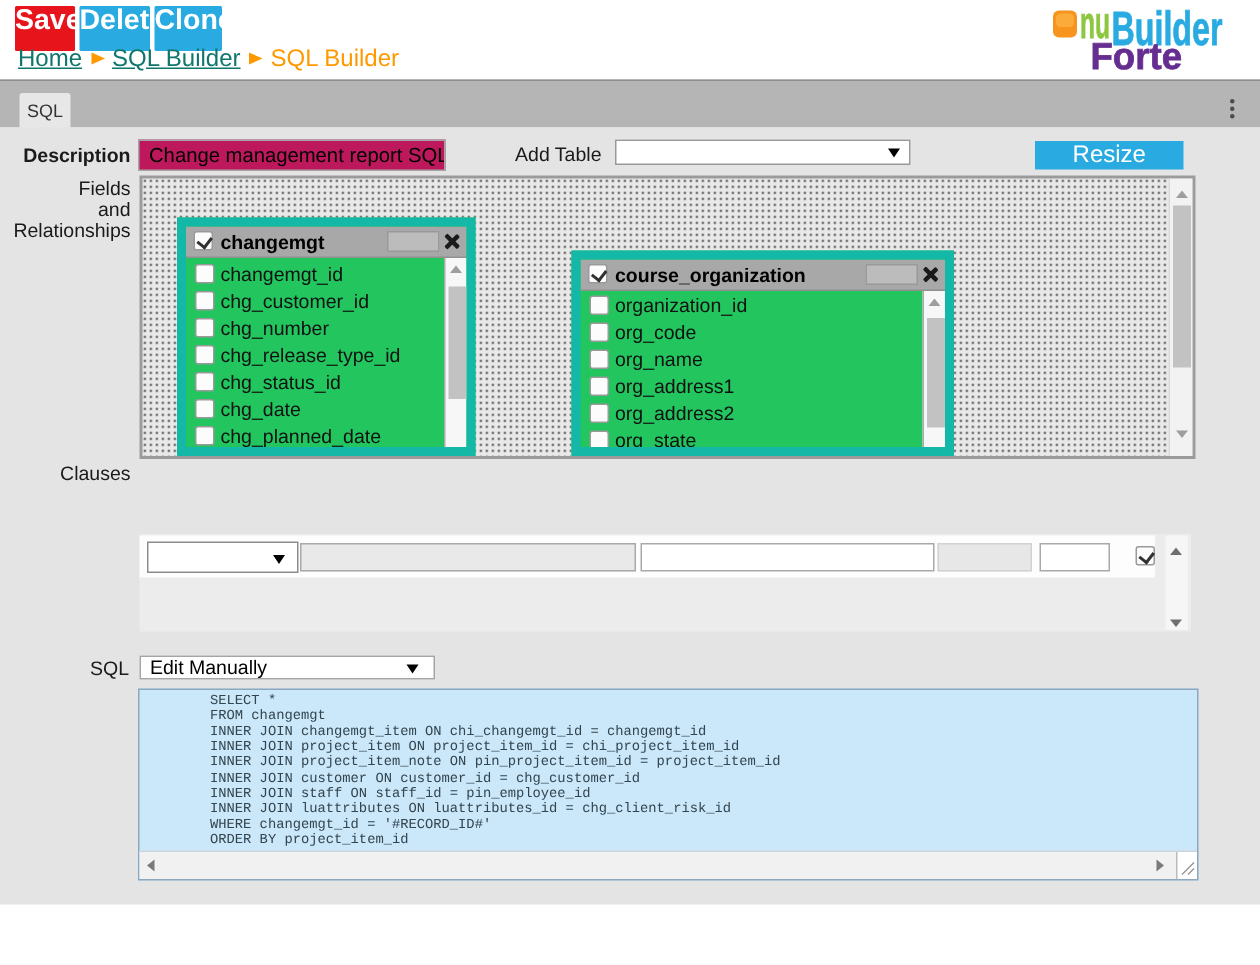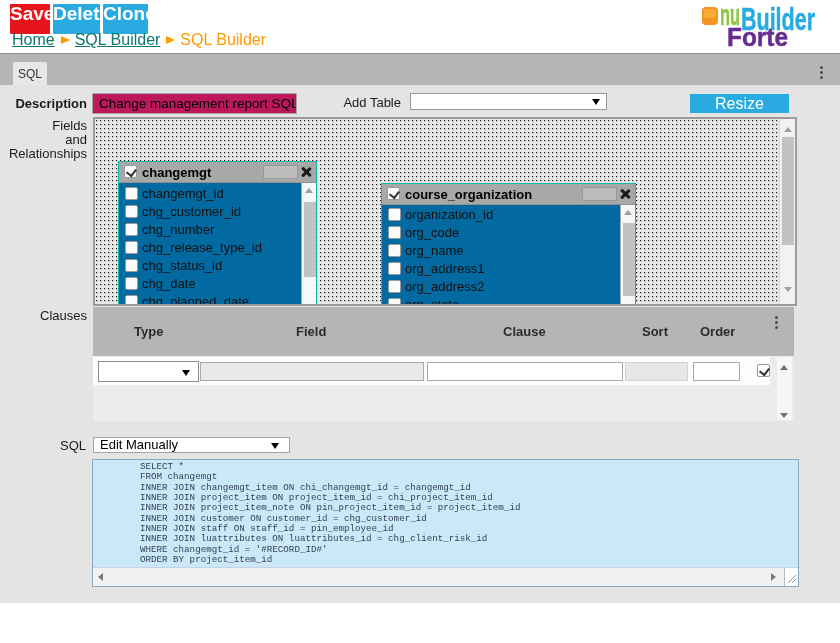--- a/index.html
+++ b/index.html
@@ -45,21 +45,21 @@
 
 
 #canvas { position:absolute; left:93px; top:32px; width:704px; height:189px;
   border:2px solid #9b9b9b; background-color:#e9e9e9; overflow:hidden; }
 #canvasSB .arrU { border-bottom-color:#9e9e9e; } #canvasSB .arrD { border-top-color:#9e9e9e; }
 .tboxSB .arrU { border-bottom-color:#9e9e9e; }
 #canvasSB { position:absolute; right:0; top:0; width:16px; height:185px;
   background:#f2f2f2; border-left:1px solid #d9d9d9; }
 .sbThumbV { position:absolute; left:2px; width:12px; background:#c2c2c2; }
 
-.tbox { position:absolute; overflow:hidden; border:1px solid #14b8a6; background:#0369a1;margin-top:16px; }
+.tbox { position:absolute; overflow:hidden; border:6px solid #14b8a6; background:#22c55e; }
 .tbox .hd { height:21px; background:#a8a8a8; border-bottom:1px solid #909090; position:relative; }
 .tbox .hd .name { position:absolute; left:23px; top:3px; font-size:13px; font-weight:bold; color:#000; }
 .tbox .hd input.mini { position:absolute; width:35px; height:14px; top:3px;
   background:#bcbcbc; border:1px solid #999; }
 .tbox .hd .x { position:absolute; top:5px; width:10px; height:10px; }
 .tbox .hd .x:before, .tbox .hd .x:after { content:""; position:absolute; left:4px; top:-1px;
   width:2.6px; height:12px; background:#1a1a1a; border-radius:1px; }
 .tbox .hd .x:before { transform:rotate(45deg); }
 .tbox .hd .x:after { transform:rotate(-45deg); }
 .cb { position:absolute; width:13px; height:13px; background:#fcfcfc;
@@ -249,32 +249,20 @@
           </div>
         <div class="tboxSB">
           <div class="arrU abs" style="left:3px; top:5px;"></div>
           <div class="sbThumbV" style="top:18px; height:73px; left:1.5px;"></div>
         </div>
       </div>
     </div>
 
     <div class="lbl" style="left:0; top:223px; width:87px;">Clauses</div>
     <div id="clauses">
-      <div id="clHead">
-        <div class="c" style="left:41px;">Type</div>
-        <div class="c" style="left:203px;">Field</div>
-        <div class="c" style="left:410px;">Clause</div>
-        <div class="c" style="left:549px;">Sort</div>
-        <div class="c" style="left:607px;">Order</div>
-        <div class="vdots abs" style="left:682px; top:9px;">
-            <span></span>
-            <span></span>
-            <span></span>
-          </div>
-      </div>
       <div id="clBody">
         <div id="clRow">
           <div id="clSel">
               <div class="selArr" style="right:8px; top:8px;"></div>
             </div>
           <div id="clField"></div>
           <div id="clClause"></div>
           <div style="position:absolute; left:532px; top:5px; width:63px; height:19px; background:#e7e7e7; border:1px solid #d2d2d2;"></div>
           <div id="clOrder"></div>
           <div class="cb on" style="left:664px; top:7px;"></div>

